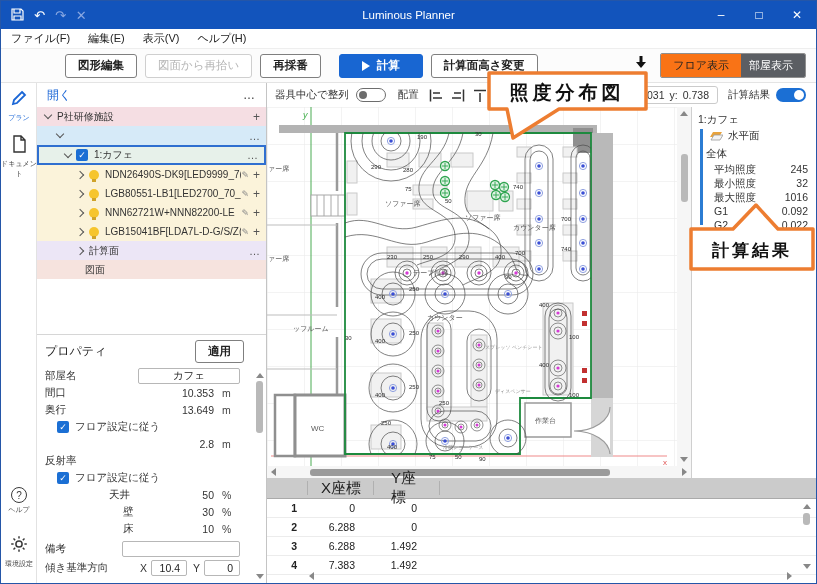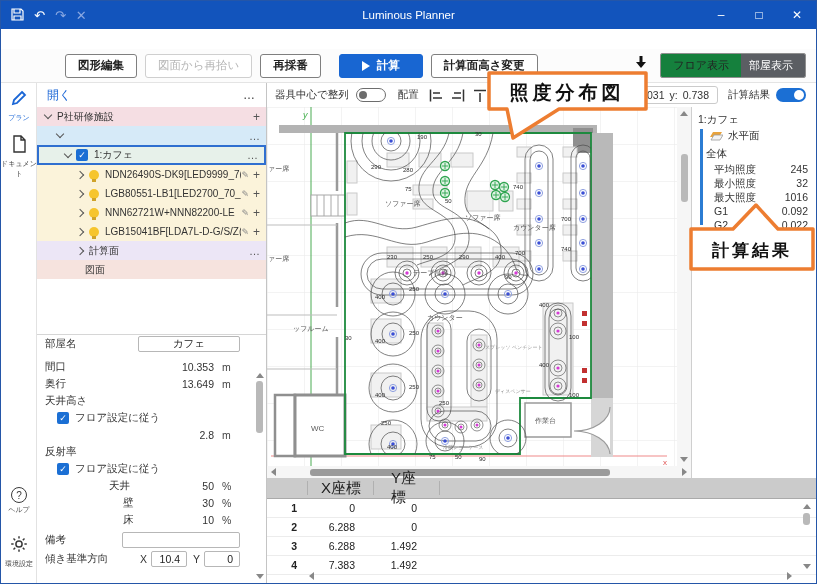--- a/index.html
+++ b/index.html
@@ -29,21 +29,21 @@
              display:flex; align-items:center; border-bottom:1px solid #e4e4e4;font-family:Liberation Mono, monospace; }
   .tbtn { height:24px; border:1px solid #7f7f7f; border-radius:3px; background:#fff;
           font-size:11.5px; color:#222; font-weight:bold; padding:0 12px; display:flex;
           align-items:center; margin-right:8px; }
   .tbtn.disabled { color:#b5b5b5; border-color:#cfcfcf; font-weight:normal; }
   .tbtn.primary { background:#1866d2; border-color:#1866d2; color:#fff; padding:0 22px; gap:7px; }
   .play-tri { width:0; height:0; border-left:8px solid #fff; border-top:5px solid transparent;
               border-bottom:5px solid transparent; }
   .toolbar-right { margin-left:auto; display:flex; align-items:center; padding-right:10px; gap:12px; }
   .seg { display:flex; border:1px solid #8f8f8f; border-radius:2px; overflow:hidden; }
-  .seg-btn { height:23px; padding:0 12px; font-size:11px; display:flex; align-items:center; background:#15803d; color:#222; }
+  .seg-btn { height:23px; padding:0 12px; font-size:11px; display:flex; align-items:center; background:#f97316; color:#222; }
   .seg-btn.active { background:#5b5e63; color:#fff;padding-left:8px; }
 
   
   .rail { position:absolute; left:0; top:82px; width:36px; bottom:0; background:#fff; border-right:1px solid #e2e2e2; }
   .rail-item { position:absolute; left:0; width:36px; text-align:center; }
   .rail-label { font-size:7px; color:#444; display:block; margin-top:2px; }
   .rail-item.active .rail-label { color:#1a66d6; }
 
   
   .leftpanel { position:absolute; left:36px; top:82px; width:230px; bottom:0; background:#fff;
@@ -166,20 +166,26 @@
       <span class="tb-ic dim">✕</span>
     </div>
     <div class="tb-title">Luminous Planner</div>
     <div class="tb-ctrls">
       <div class="tb-ctrl">–</div>
       <div class="tb-ctrl">□</div>
       <div class="tb-ctrl">✕</div>
     </div>
   </div>
 
+  <div class="menubar">
+    <span>ファイル(F)</span>
+    <span>編集(E)</span>
+    <span>表示(V)</span>
+    <span>ヘルプ(H)</span>
+  </div>
 
   <div class="toolbar">
     <div style="width:64px"></div>
     <div class="tbtn">図形編集</div>
     <div class="tbtn disabled">図面から再拾い</div>
     <div class="tbtn">再採番</div>
     <div class="tbtn primary" style="margin-left:10px">
       <span class="play-tri"></span>
       <span>計算</span>
     </div>
@@ -288,37 +294,38 @@
     <div class="trow r-calc">
       <span class="chev right"></span>
       <span class="lbl">計算面</span>
       <span class="dots">…</span>
     </div>
     <div class="trow r-draw">
       <span class="lbl" style="margin-left:0">図面</span>
     </div>
 
     <div class="props">
+      <div class="props-head">
+        <span class="props-title">プロパティ</span>
+        <button class="apply-btn">適用</button>
+      </div>
       <div class="prow">
         <span>部屋名</span>
         <input class="pinput" style="margin-left: auto; width: 102px; text-align: center;" value="カフェ">
       </div>
-      <div class="prow" style="margin-top:6px">
+      <div class="prow" style="margin-top:0">
         <span>間口</span>
         <span class="val">10.353</span>
         <span class="unit">m</span>
       </div>
       <div class="prow">
         <span>奥行</span>
         <span class="val">13.649</span>
         <span class="unit">m</span>
       </div>
-      <div class="prow">
-          <span>天井高さ</span>
-        </div>
       <div class="prow" style="padding-left:20px">
         <span class="chk"></span>
         <span>フロア設定に従う</span>
       </div>
       <div class="prow">
         <span class="val">2.8</span>
         <span class="unit">m</span>
       </div>
       <div class="prow">
           <span>反射率</span>

